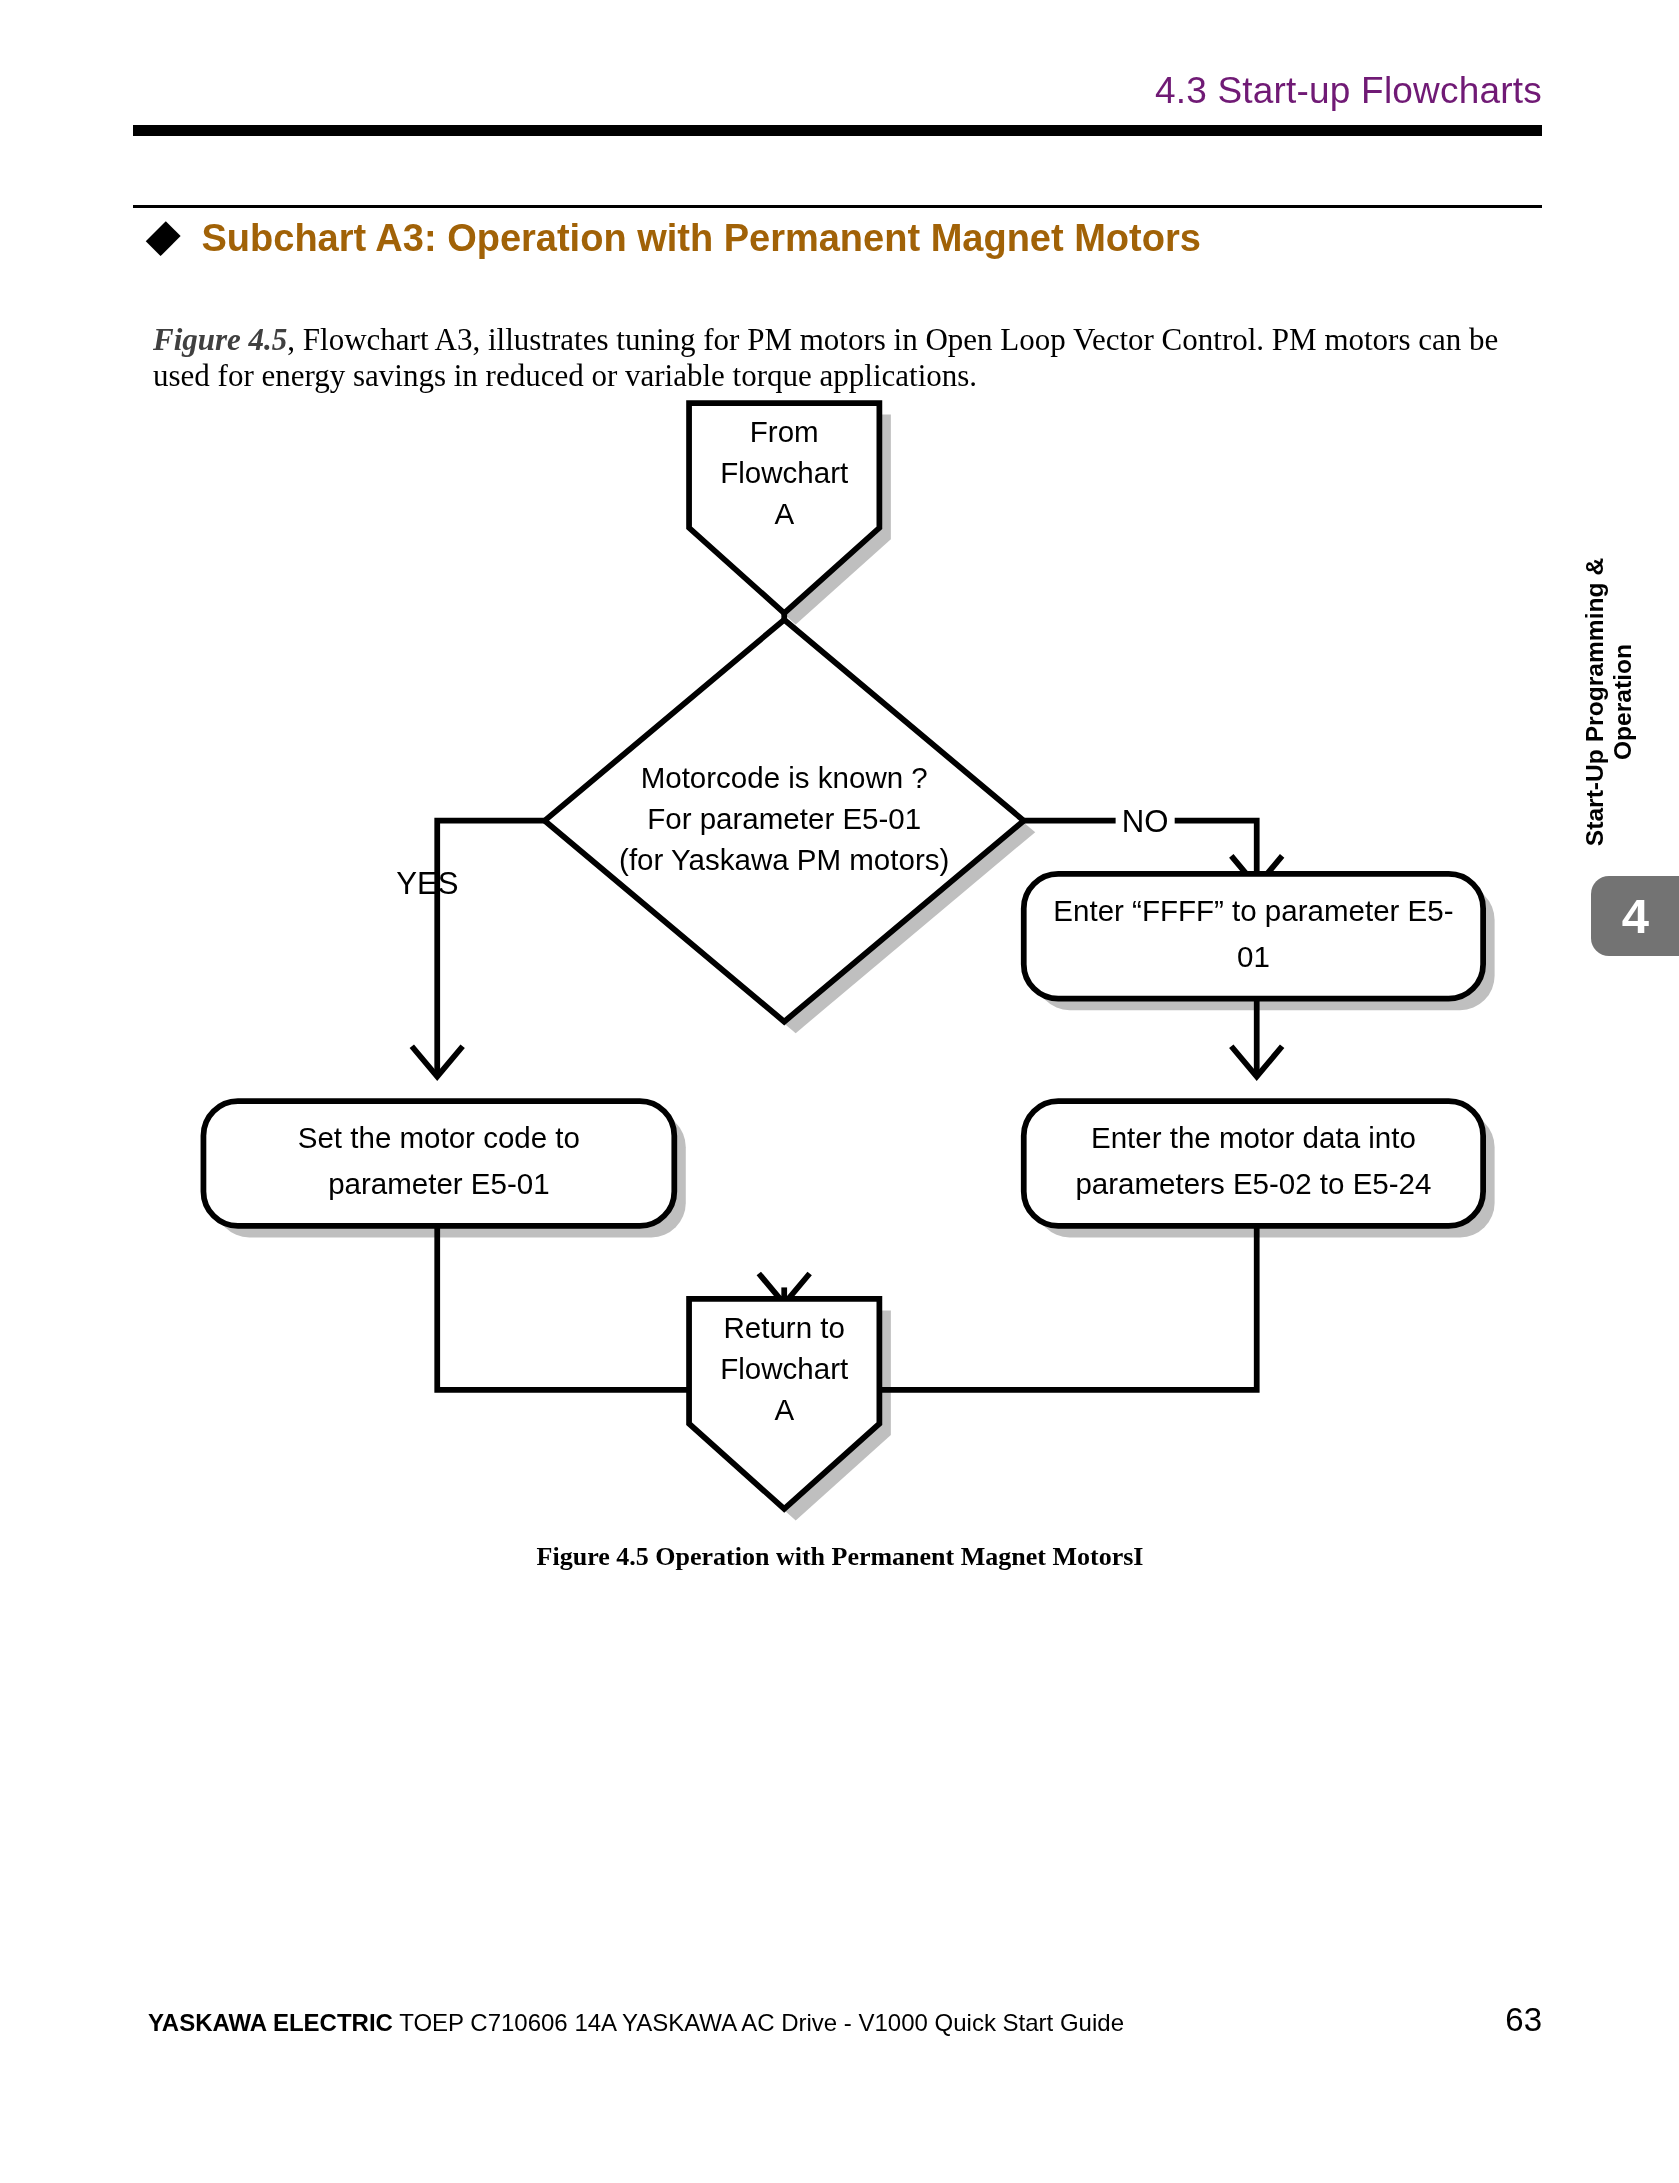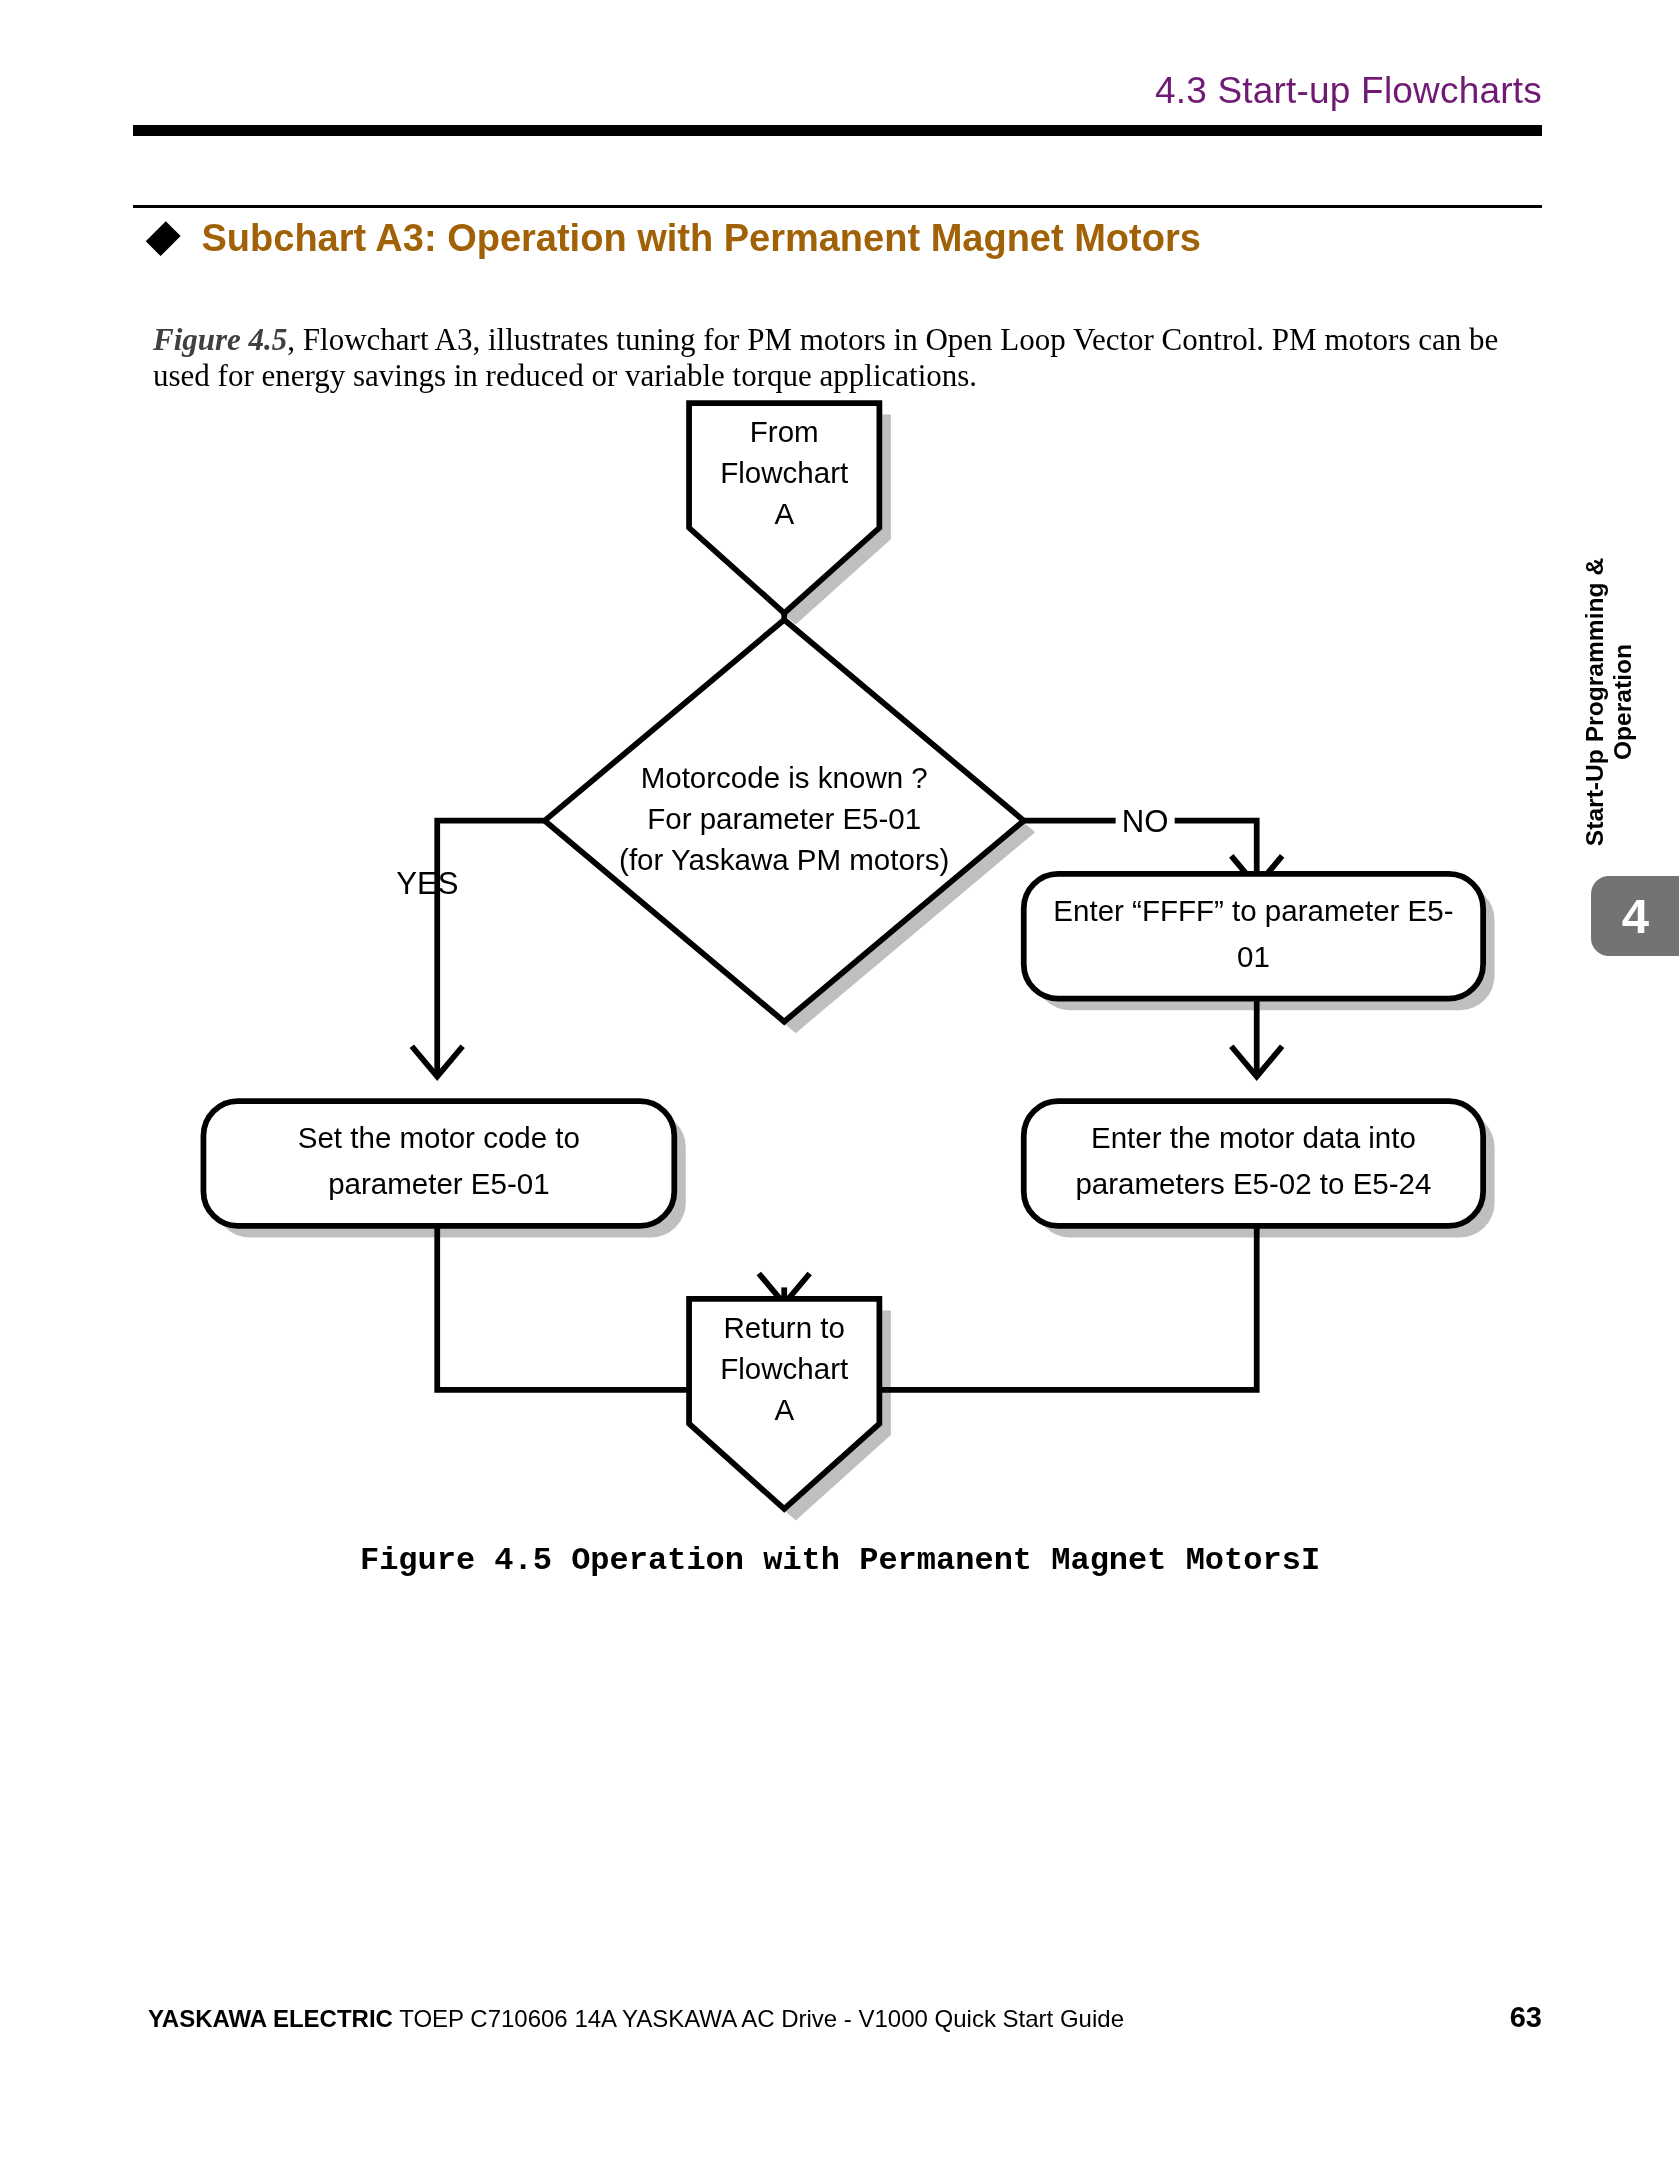--- a/index.html
+++ b/index.html
@@ -118,23 +118,23 @@
     text-anchor: middle;
   }
 
   
   #figure-caption {
     position: absolute;
     left: 0;
     top: 1542px;
     width: 1680px;
     text-align: center;
-    font-family: Liberation Mono, monospace;
-    font-weight: bold;
-    font-size: 32px;
+    font-family: Liberation Serif, serif;
+    font-weight: bold;
+    font-size: 26px;
     color: #000;
   }
 
   
   #side-label {
     position: absolute;
     left: 1539px;
     top: 525px;
     width: 139px;
     height: 353px;
@@ -180,21 +180,21 @@
     top: 2001px;
     width: 1394px;
     display: flex;
     justify-content: space-between;
     align-items: baseline;
     font-family: "Liberation Sans", sans-serif;
     font-size: 24px;
     color: #000;
   }
   #footer-company { font-weight: bold; }
-  #footer-page { font-weight: bold; font-size: 29px; }
+  #footer-page { font-weight: normal; font-size: 33px; }
 </style>
 </head>
 <body>
 
 <div id="header-title">4.3  Start-up Flowcharts</div>
 <div id="header-rule"></div>
 <div id="section-rule"></div>
 
 <div id="subchart-heading">
   <span id="diamond-bullet"></span>

